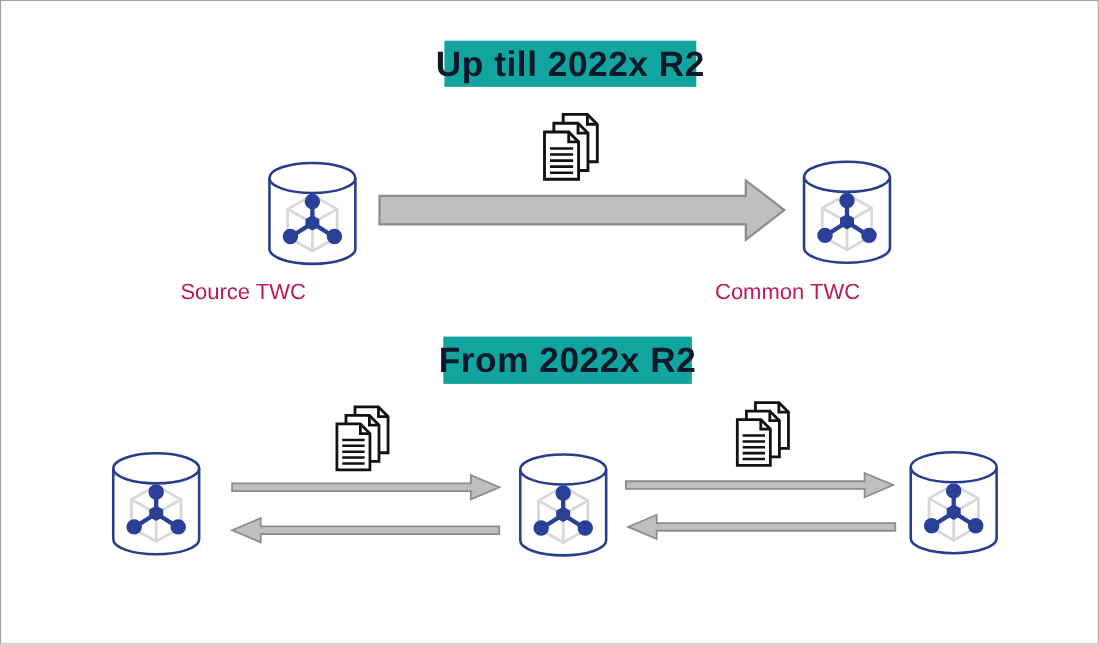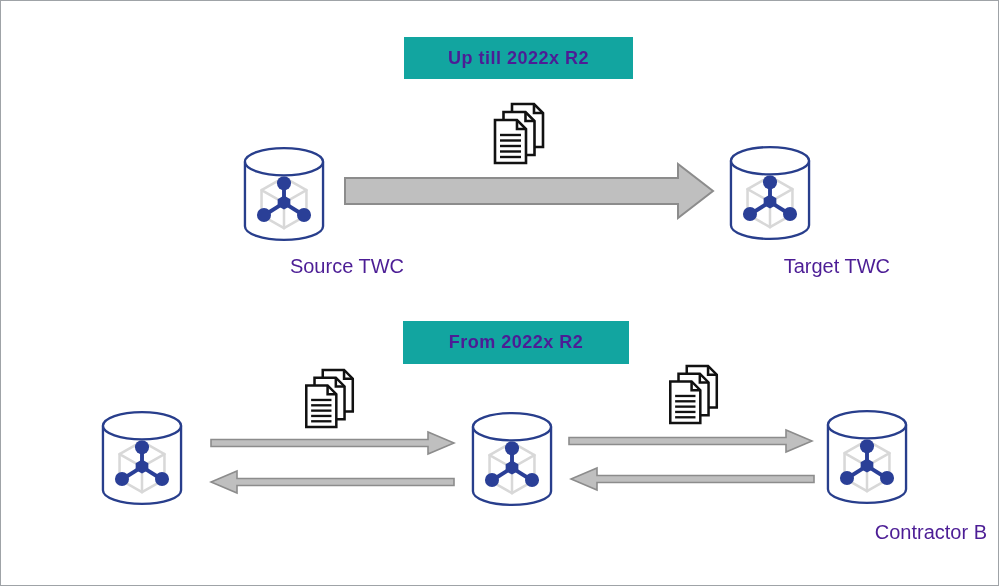--- a/index.html
+++ b/index.html
@@ -9,36 +9,36 @@
     background:#ffffff;
     border:1px solid #9fa3a7;
     box-sizing:border-box;
     overflow:hidden;
     font-family:"Liberation Sans", sans-serif;
     margin:0 auto;
   }
   .banner{
     position:absolute;
     background:#12a5a0;
-    color:#4c1d95;
+    color:#0f172a;
     font-weight:bold;
-    font-size:18px;
+    font-size:32px;
     display:flex;align-items:center;justify-content:center;
     letter-spacing:0.5px;
     white-space:nowrap;
   }
   .banner-top{left:403px;top:36px;width:229px;height:42px;}
-  .banner-bottom{left:402px;top:320px;width:226px;height:43px;}
+  .banner-bottom{left:402px;top:305px;width:226px;height:43px;}
   .node{position:absolute;}
   .node svg{display:block;}
   .node-label{
     position:absolute;
     width:240px;
-    text-align:right;
-    color:#4c1d95;
+    text-align:left;
+    color:#be185d;
     font-size:20px;
     line-height:22px;
     white-space:nowrap;
   }
   .abs{position:absolute;}
   .defs{position:absolute;width:0;height:0;overflow:hidden;}
 </style>
 </head>
 <body>
 
@@ -105,21 +105,21 @@
     <svg width="82" height="98">
         <use href="#sym-cyl"></use>
       </svg>
     <div class="node-label" style="left:-79px;top:110px">Source TWC</div>
   </div>
 
   <div class="node" style="left:728px;top:143px">
     <svg width="82" height="98">
         <use href="#sym-cyl"></use>
       </svg>
-    <div class="node-label" style="left:-79px;top:111px">Target TWC</div>
+    <div class="node-label" style="left:-79px;top:111px">Common TWC</div>
   </div>
 
   <div class="banner banner-bottom">From 2022x R2</div>
 
   <svg class="abs" style="left:303px;top:367px" width="53" height="62">
     <use href="#sym-docs"></use>
   </svg>
 
   <svg class="abs" style="left:667px;top:363px" width="53" height="62">
     <use href="#sym-docs"></use>
@@ -148,16 +148,15 @@
   <div class="node" style="left:470px;top:409px">
     <svg width="82" height="98">
         <use href="#sym-cyl"></use>
       </svg>
   </div>
 
   <div class="node" style="left:825px;top:407px">
     <svg width="82" height="98">
         <use href="#sym-cyl"></use>
       </svg>
-    <div class="node-label" style="left:-79px;top:113px">Contractor B</div>
   </div>
 
 </div>
 
 </body></html>

